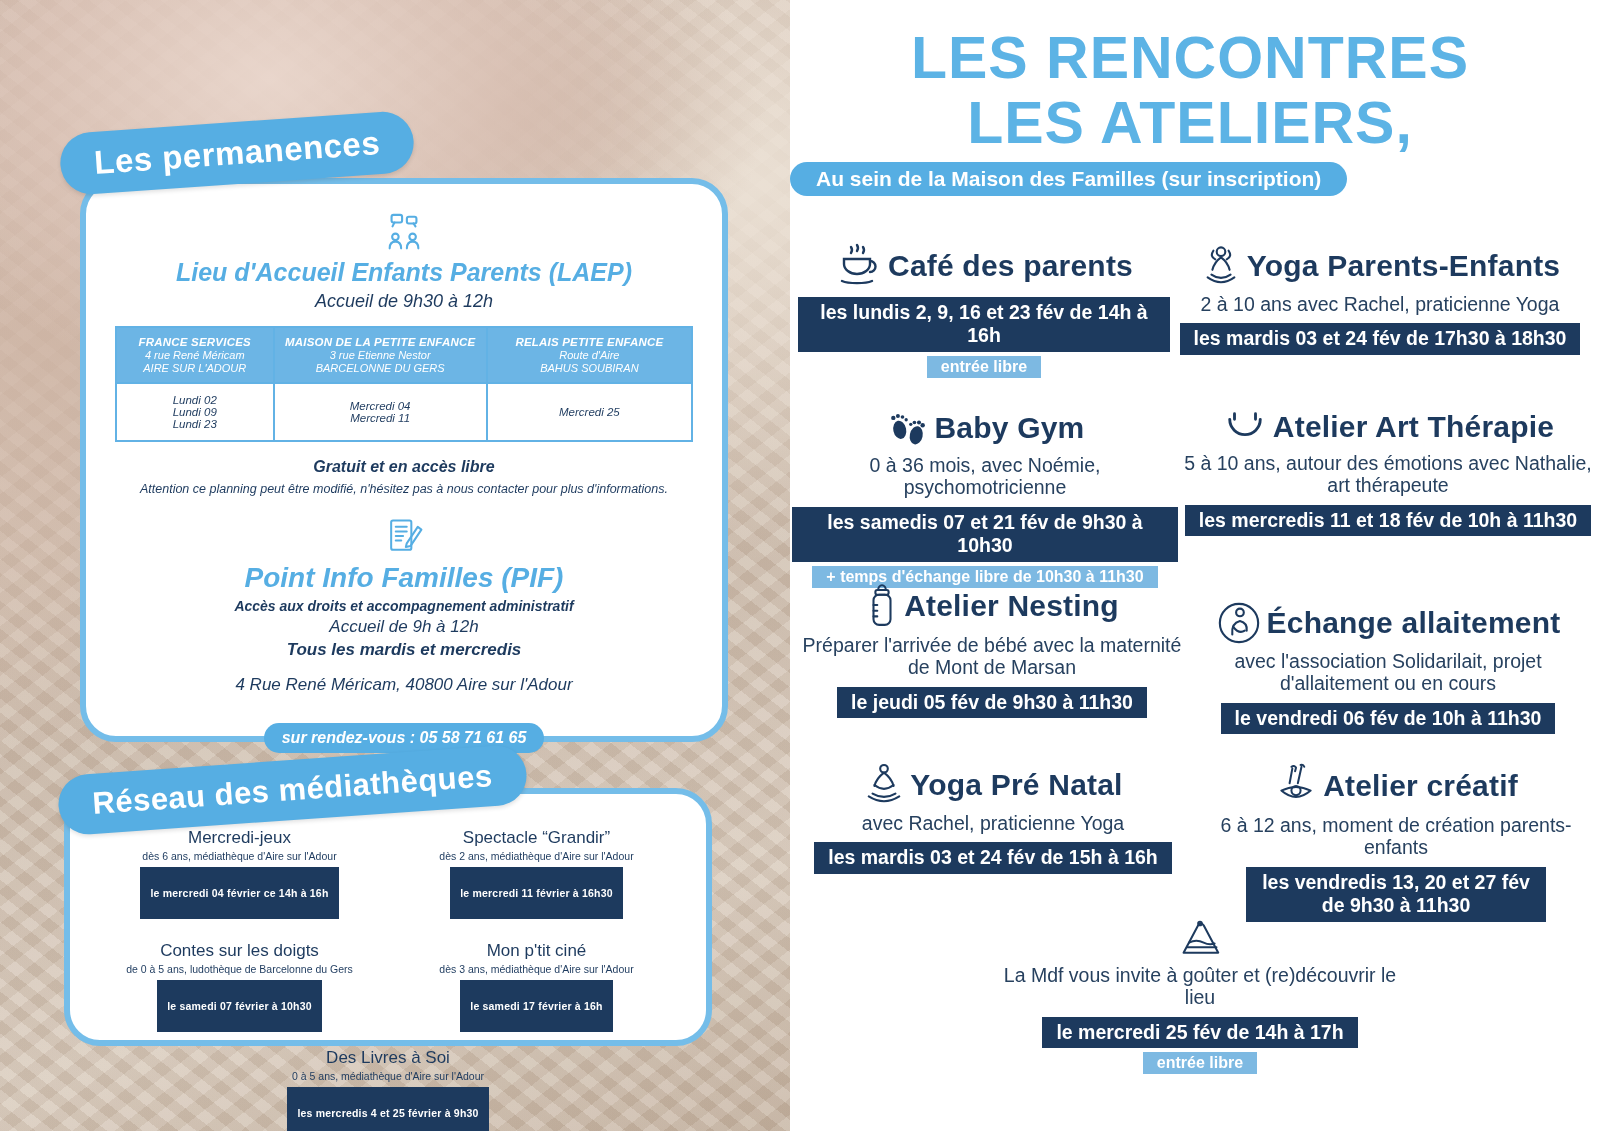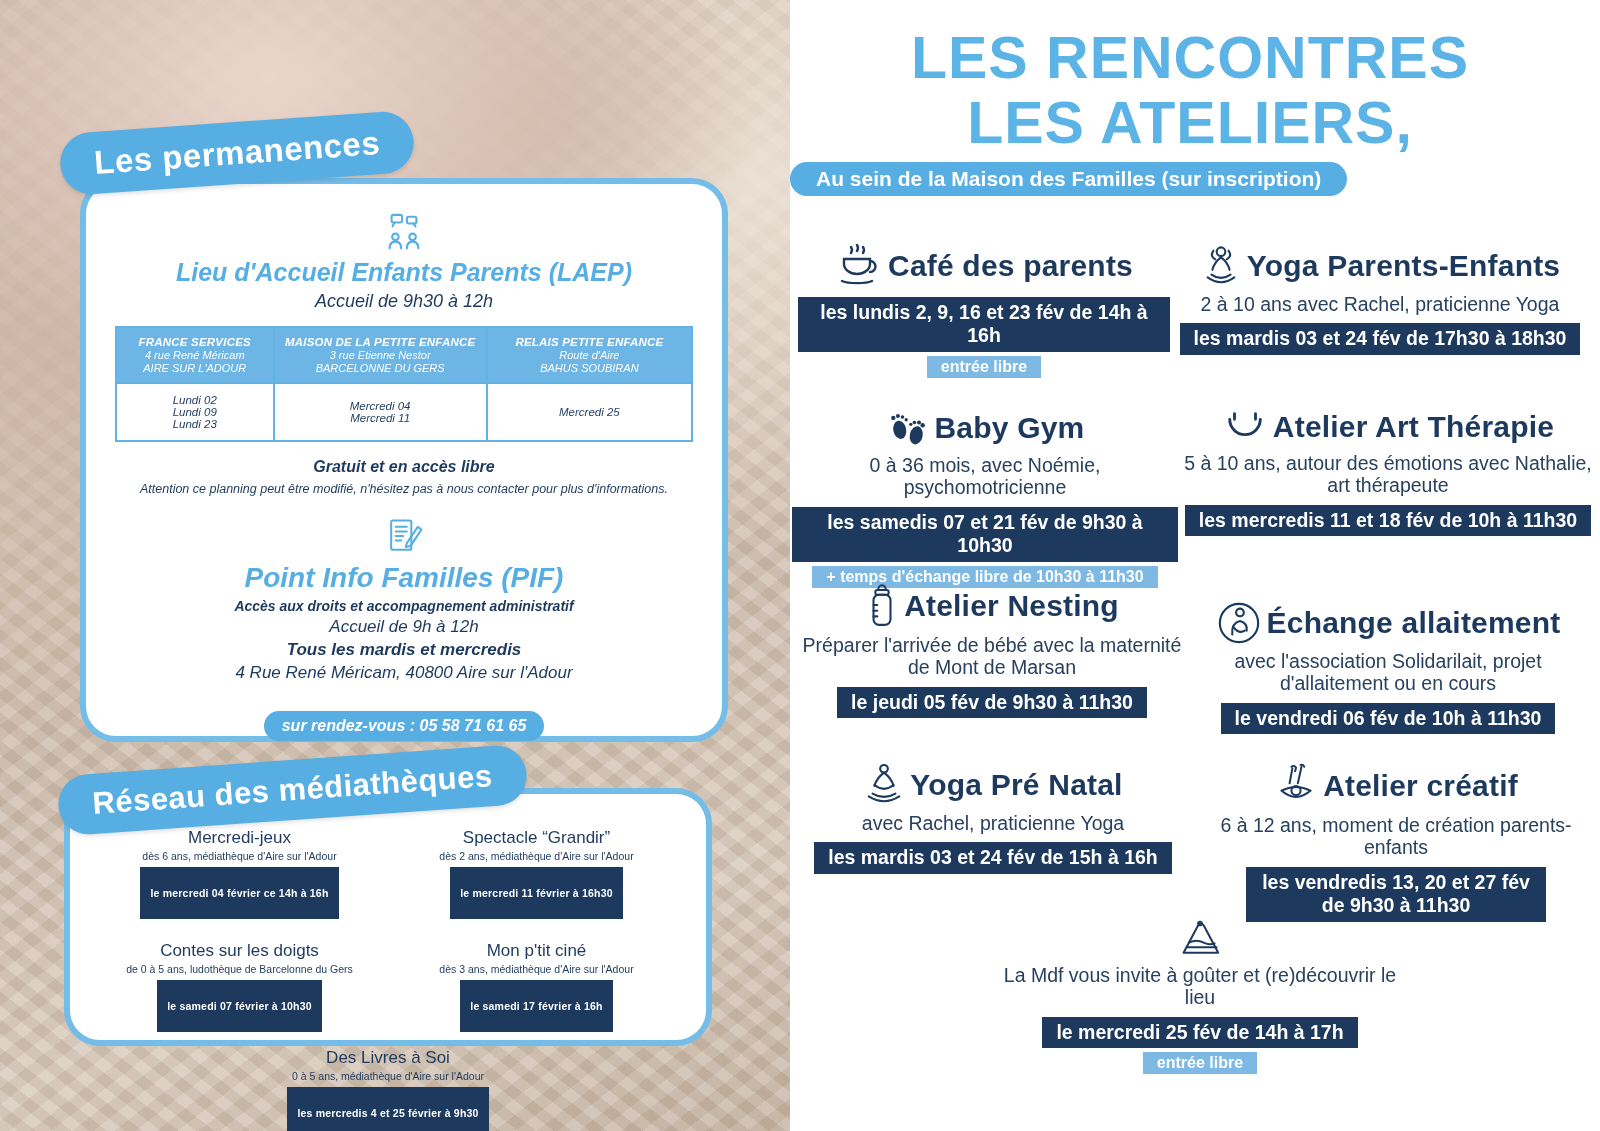--- a/index.html
+++ b/index.html
@@ -53,21 +53,21 @@
   table.sched td { background:#fff; color:#1d3a5e; font-size:11.5px; padding:10px 4px; }
   .colA { width:158px; } .colB { width:214px; } .colC { width:206px; }
 
   .gratuit { font-weight:bold; font-size:16px; margin-top:16px; }
   .planning-note { font-size:12.5px; margin-top:6px; padding:0 18px; }
 
   .pif-title { font-size:28px; margin-top:4px; }
   .pif-access { font-weight:bold; font-size:14px; margin-top:4px; }
   .pif-hours { font-size:17px; margin-top:3px; }
   .pif-days { font-weight:bold; font-size:17px; margin-top:3px; }
-  .pif-address { font-size:17px; margin-top:3px; }
+  .pif-address { font-size:17px; margin-top:15px; }
   .pill {
     display:inline-block; background:#56aee3; color:#fff; font-weight:bold;
     font-size:16px; border-radius:17px; padding:6px 18px; margin-top:28px;
   }
 
   .icon-wrap { display:flex; justify-content:center; margin-top:2px; }
 
   
   .med-grid { display:grid; grid-template-columns:1fr 1fr; row-gap:22px; column-gap:10px; }
   .med-item .med-title { font-weight:normal; font-size:17px; color:#1d3a5e; }

